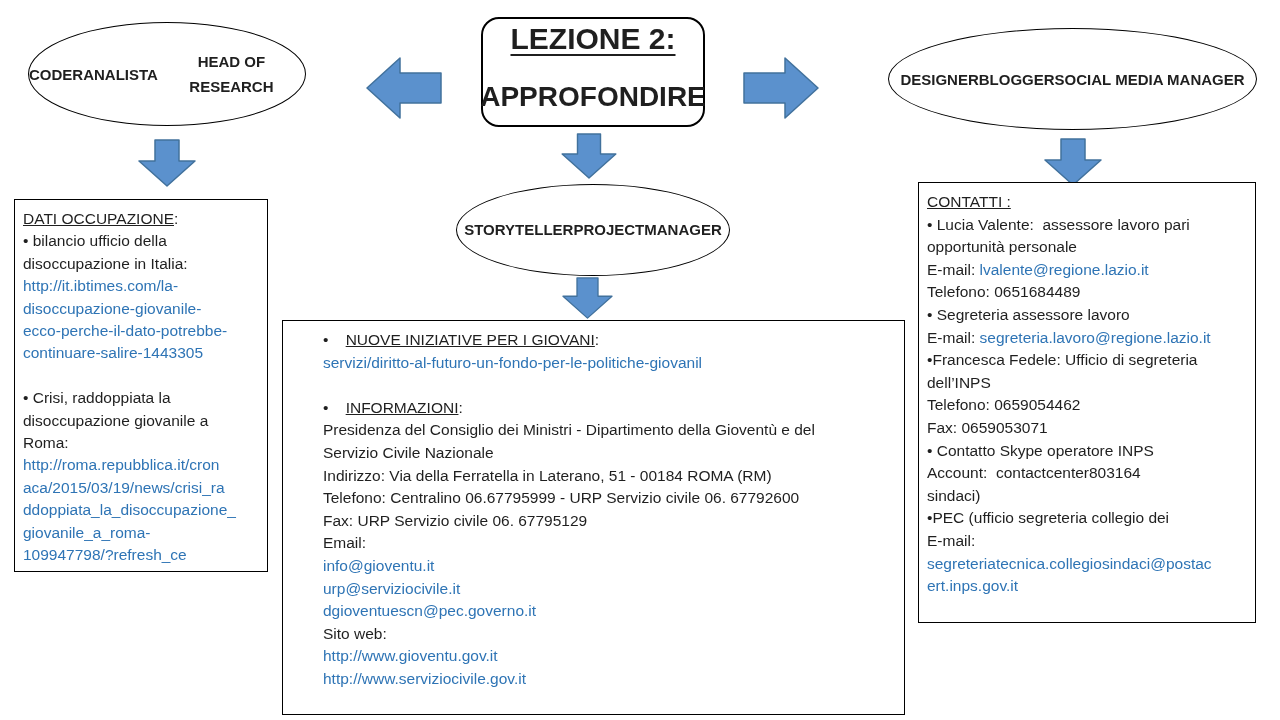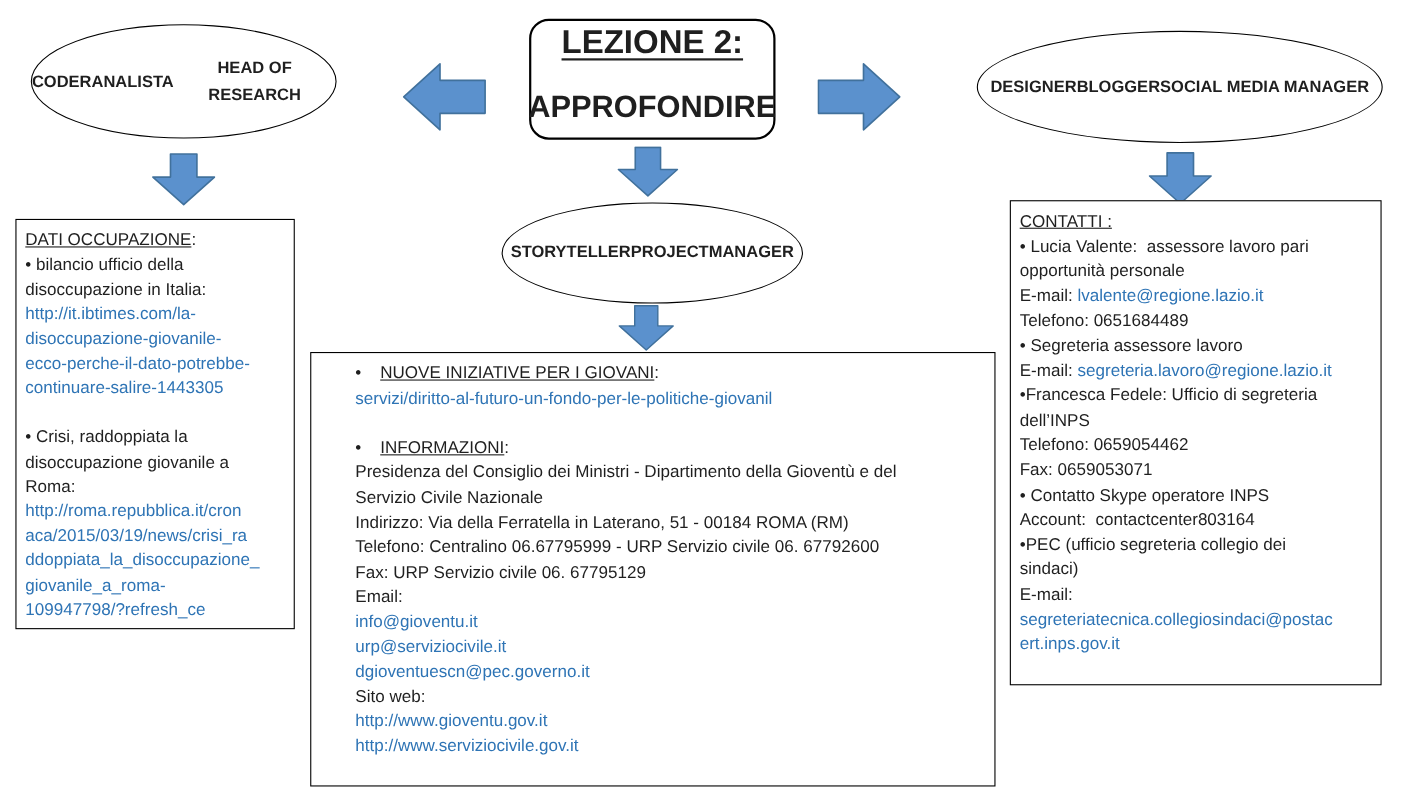--- a/index.html
+++ b/index.html
@@ -190,18 +190,18 @@
     <div><span class="p">E-mail: </span><span class="l">lvalente@regione.lazio.it</span></div>
     <div><span class="p">Telefono: 0651684489</span></div>
     <div><span class="p">• Segreteria assessore lavoro</span></div>
     <div><span class="p">E-mail: </span><span class="l">segreteria.lavoro@regione.lazio.it</span></div>
     <div><span class="p">•Francesca Fedele: Ufficio di segreteria</span></div>
     <div><span class="p">dell’INPS</span></div>
     <div><span class="p">Telefono: 0659054462</span></div>
     <div><span class="p">Fax: 0659053071</span></div>
     <div><span class="p">• Contatto Skype operatore INPS</span></div>
     <div><span class="p">Account:  contactcenter803164</span></div>
+    <div><span class="p">sindaci)</span></div>
     <div><span class="p">•PEC (ufficio segreteria collegio dei</span></div>
-    <div><span class="p">sindaci)</span></div>
     <div><span class="p">E-mail:</span></div>
     <div><span class="l">segreteriatecnica.collegiosindaci@postac</span></div>
     <div><span class="l">ert.inps.gov.it</span></div>
   </div>
 
 </body></html>

